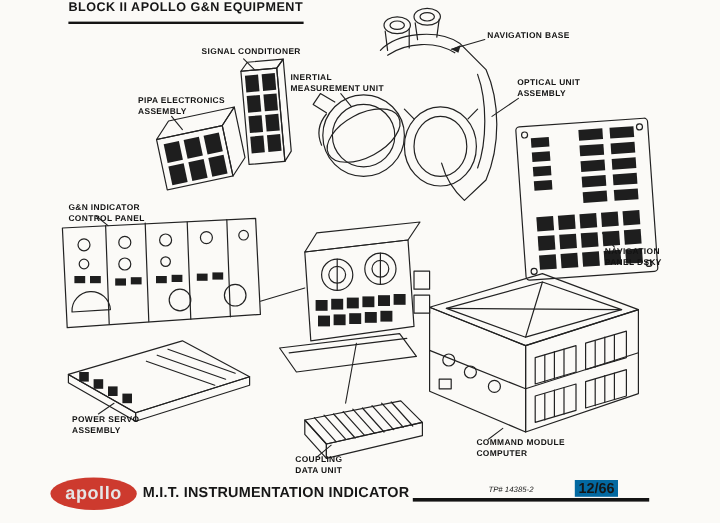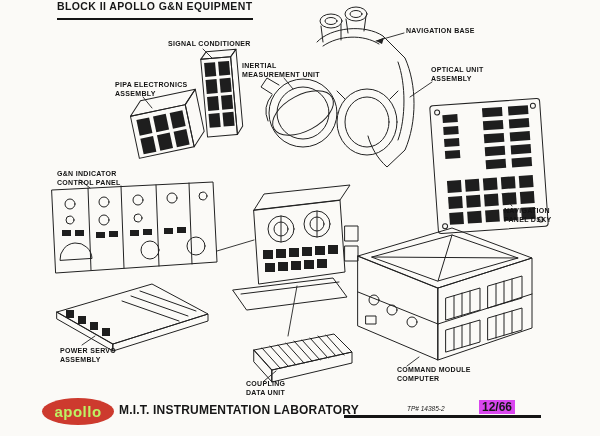--- a/index.html
+++ b/index.html
@@ -18,37 +18,37 @@
   }
   .title {
     position:absolute; left:57px; top:0; z-index:2;
     font-weight:bold; font-size:10.5px; letter-spacing:.4px;
     border-bottom:2px solid #141414; padding-bottom:6px;
   }
   .apollo-logo {
     position:absolute; left:42px; top:398px; width:72px; height:27px; z-index:2;
     border-radius:50%;
     display:flex; align-items:center; justify-content:center;
-    color:#bef264; font-weight:bold; font-size:15px; letter-spacing:.5px;
+    color:#e5e5e5; font-weight:bold; font-size:15px; letter-spacing:.5px;
   }
   .org {
     position:absolute; left:119px; top:403px; z-index:2;
     font-weight:bold; font-size:12px; letter-spacing:.2px;
   }
   .rule {
     position:absolute; left:344px; top:415px; width:197px; height:2.5px;
     background:#141414; z-index:2;
   }
   .tp {
     position:absolute; left:405px; top:405px; z-index:3;
     font-style:italic; font-size:6.5px; background:#fbfaf7; padding:0 2px;
   }
   .date {
     position:absolute; left:479px; top:400px; z-index:3;
-    font-weight:bold; font-size:12px; background:#d946ef; padding:0 3px;
+    font-weight:bold; font-size:12px; background:#0369a1; padding:0 3px;
   }
 </style>
 </head>
 <body style="background: rgb(251, 250, 247);">
 
 <svg class="art" width="600" height="436" viewBox="0 0 600 436">
   <g stroke="#222" fill="none" stroke-width="1" stroke-linejoin="round" stroke-linecap="round">
 
     <g stroke-width="0.9">
       <line x1="203" y1="49" x2="212" y2="58"></line>
@@ -279,16 +279,16 @@
 <div class="lbl" style="left:60px;top:347px">POWER SERVO
 ASSEMBLY</div>
 <div class="lbl" style="left:246px;top:380px">COUPLING
 DATA UNIT</div>
 <div class="lbl" style="left:397px;top:366px">COMMAND MODULE
 COMPUTER</div>
 
 <div class="apollo-logo" style="background: rgb(205, 58, 46);">
   <span>apollo</span>
 </div>
-<div class="org">M.I.T. INSTRUMENTATION LABORATORY</div>
+<div class="org">M.I.T. INSTRUMENTATION INDICATOR</div>
 <div class="rule"></div>
 <div class="tp">TP# 14385-2</div>
 <div class="date">12/66</div>
 
 </body></html>

